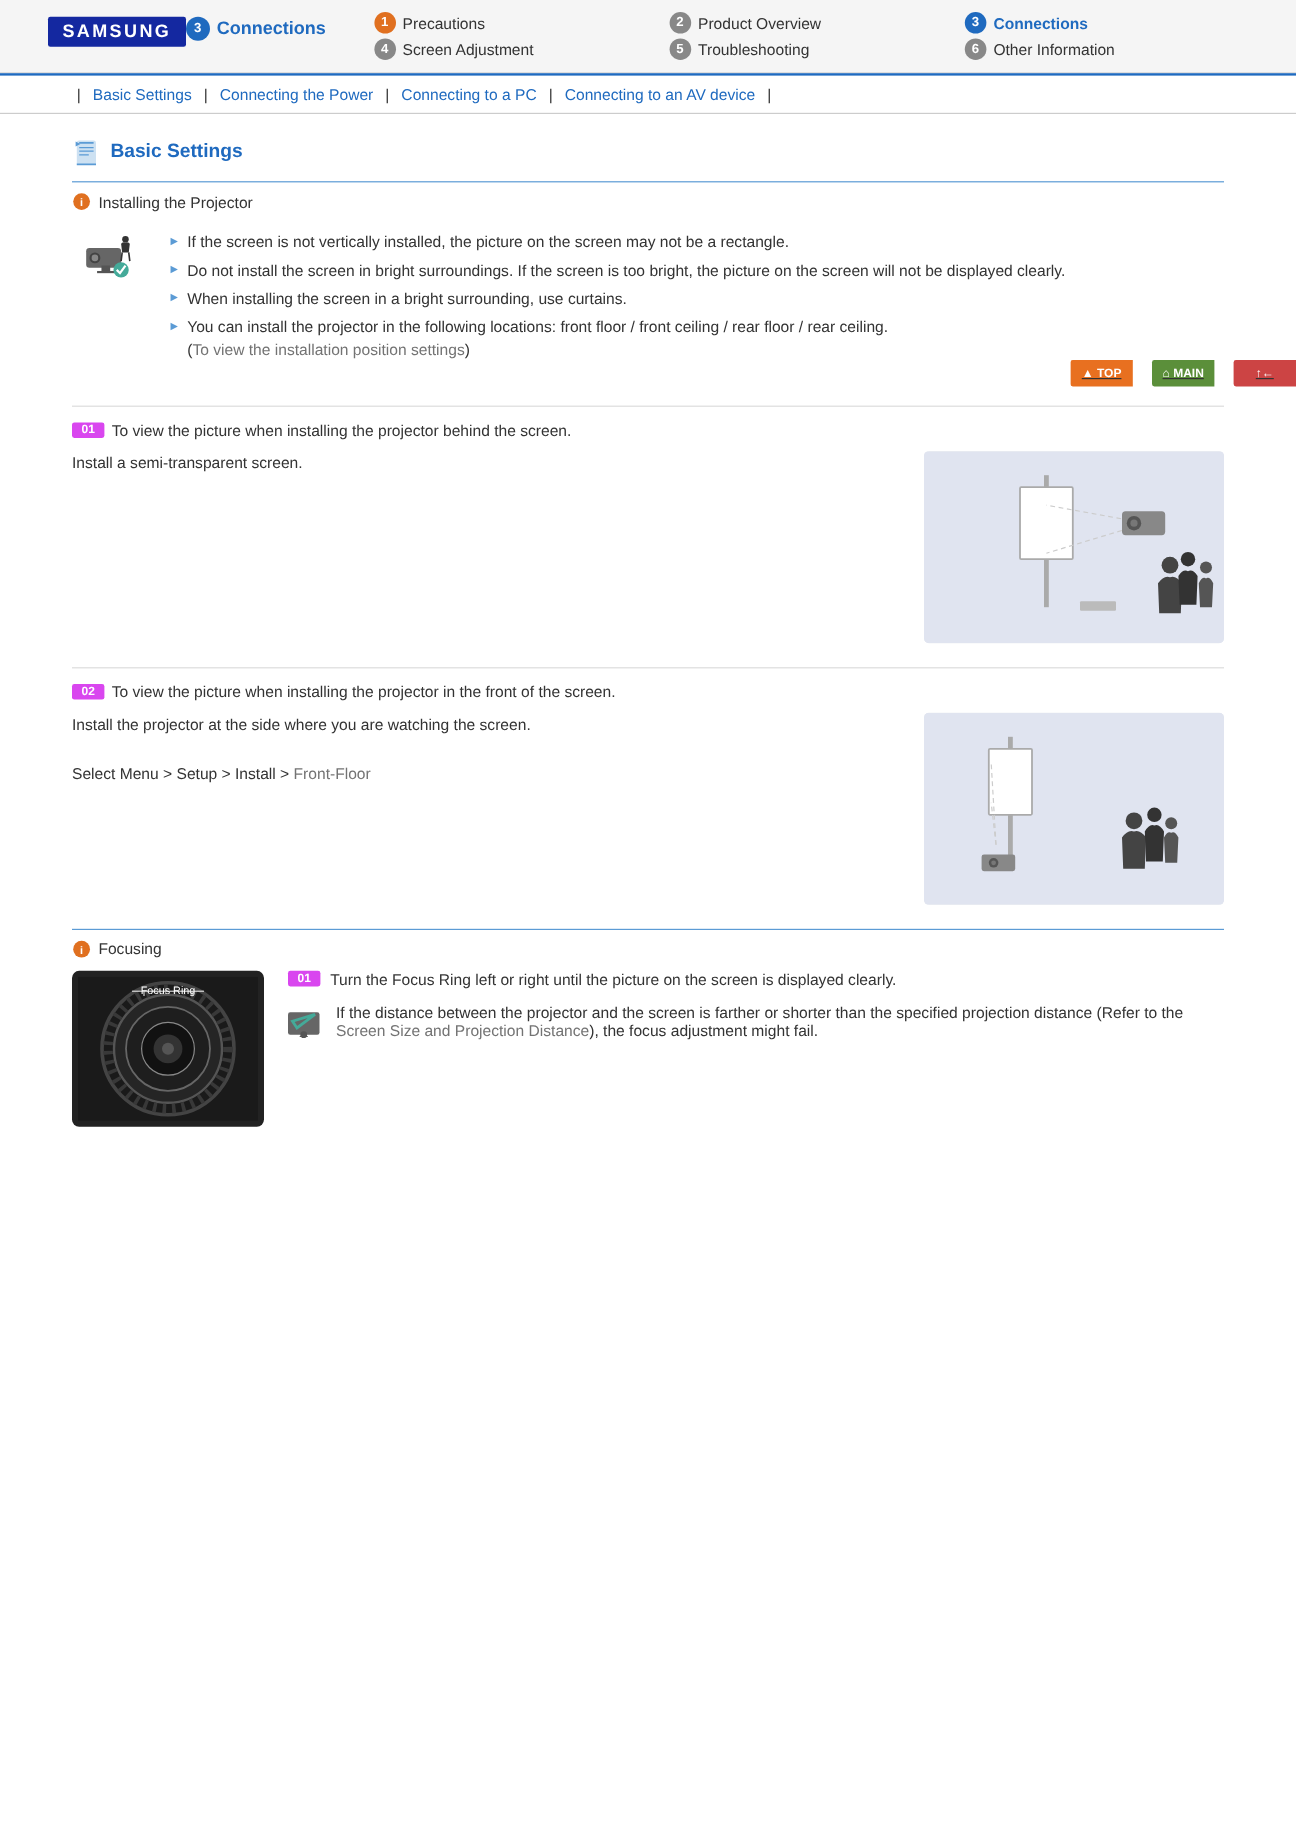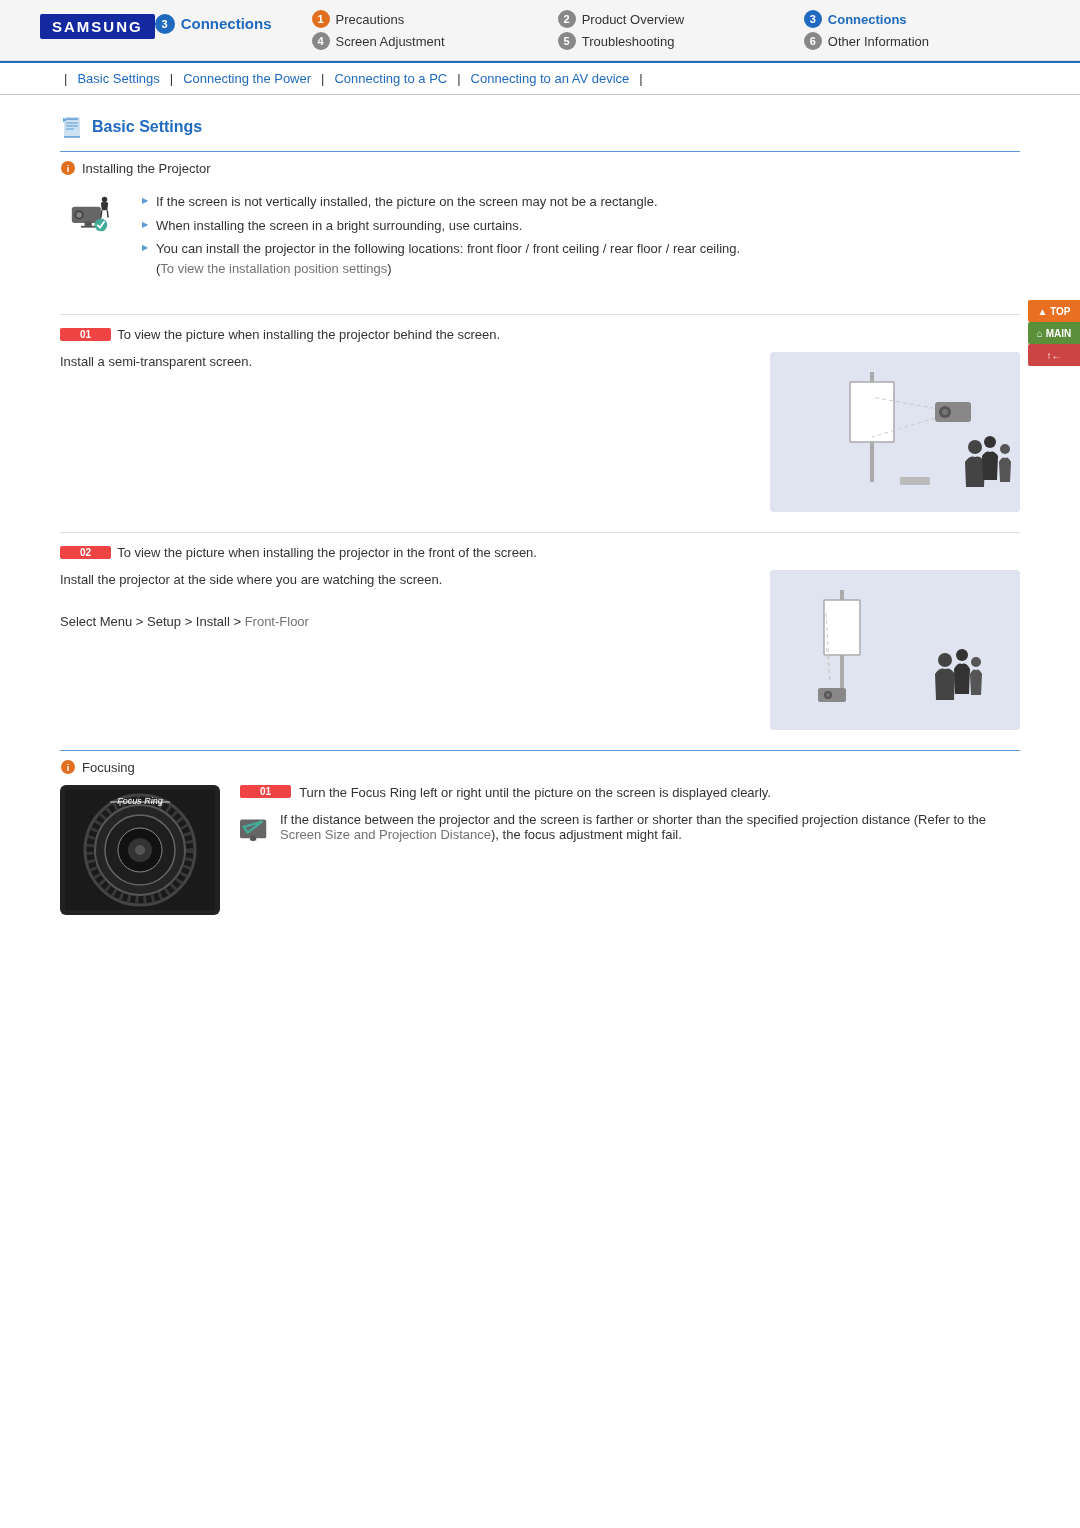--- a/index.html
+++ b/index.html
@@ -140,26 +140,26 @@
       margin-bottom: 16px;
       padding-top: 8px;
     }
     .sub-section-header {
       display: flex;
       align-items: center;
       gap: 6px;
       margin-bottom: 8px;
     }
     .sub-badge {
-      background: #ef4444;
+      background: #d946ef;
       color: #fff;
       font-size: 10px;
       font-weight: bold;
       border-radius: 2px;
-      padding: 1px 20px;
+      padding: 1px 8px;
       min-width: 16px;
       text-align: center;
     }
     .sub-title-text {
       font-size: 13px;
       font-weight: normal;
       color: #333;
     }
 
     
@@ -252,31 +252,31 @@
       width: 160px;
       height: 130px;
       background: #222;
       border-radius: 6px;
       flex-shrink: 0;
       display: flex;
       align-items: center;
       justify-content: center;
       position: relative;
       overflow: hidden;
-      font-style: italic;
     }
 
     
     .fixed-buttons {
       position: fixed;
       right: 0;
       top: 300px;
       display: flex;
-      flex-direction: column;
-      gap: 0;
+      flex-direction: row;
+      gap: 16px;
+      text-decoration: underline;
     }
     .fixed-btn {
       width: 52px;
       height: 22px;
       display: flex;
       align-items: center;
       justify-content: center;
       font-size: 10px;
       font-weight: bold;
       color: #fff;
@@ -413,20 +413,21 @@
           <circle cx="34" cy="34" r="7" fill="#4a9"></circle>
           <path d="M30 34 L33 37 L38 30" stroke="white" stroke-width="2" fill="none"></path>
 
           <circle cx="38" cy="6" r="3" fill="#333"></circle>
           <path d="M34 10 Q36 8 38 9 Q40 8 42 10 L41 18 L35 18 Z" fill="#333"></path>
           <path d="M35 18 L34 26 M41 18 L42 26" stroke="#333" stroke-width="1.5"></path>
         </svg>
         <div>
           <ul class="bullet-list">
             <li>If the screen is not vertically installed, the picture on the screen may not be a rectangle.</li>
+            <li>Do not install the screen in bright surroundings. If the screen is too bright, the picture on the screen will not be displayed clearly.</li>
             <li>When installing the screen in a bright surrounding, use curtains.</li>
             <li>You can install the projector in the following locations: front floor / front ceiling / rear floor / rear ceiling.<br>
               (<a class="inline-link">To view the installation position settings</a>)
             </li>
           </ul>
         </div>
       </div>
     </div>
 
     <hr class="divider">

